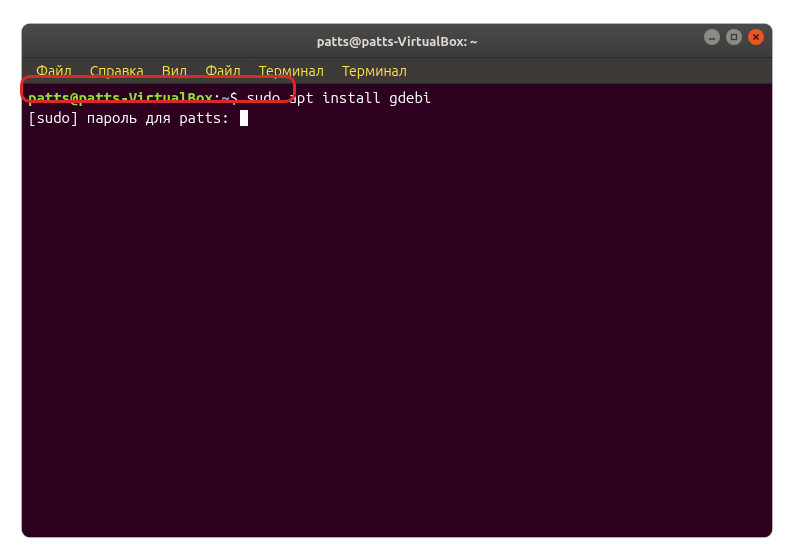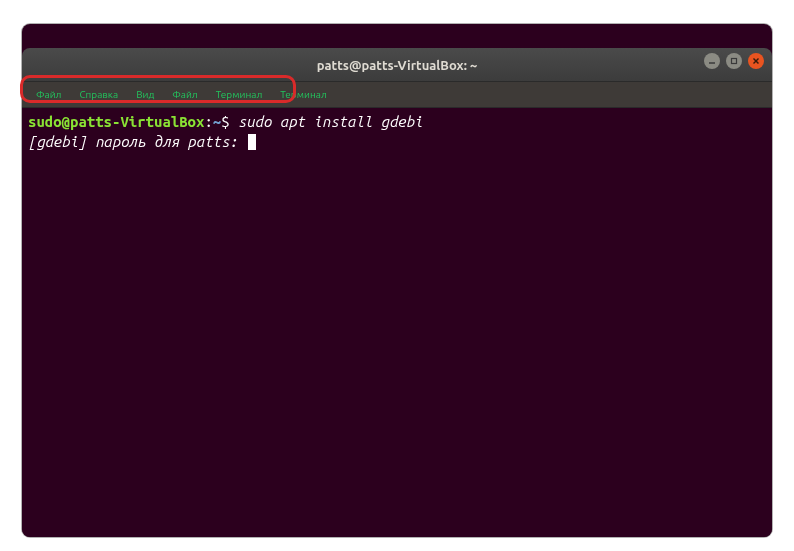--- a/index.html
+++ b/index.html
@@ -28,21 +28,20 @@
     .titlebar {
       height: 34px;
       background: linear-gradient(to bottom, #4a4a4a, #3c3c3c);
       display: flex;
       align-items: center;
       justify-content: center;
       position: relative;
       border-top-left-radius: 8px;
       border-top-right-radius: 8px;
       border-bottom: 1px solid #2a2a2a;
-      margin-top: 24px;
     }
     .titlebar-title {
       color: #dfdbd2;
       font-size: 13px;
       font-weight: bold;
     }
     .window-controls {
       position: absolute;
       right: 8px;
       top: 5px;
@@ -66,43 +65,43 @@
     .menubar {
       height: 26px;
       background: #3e3a37;
       display: flex;
       align-items: center;
       padding: 0 6px;
       gap: 2px;
       border-bottom: 1px solid #2a2a2a;
     }
     .menu-item {
-      color: #22c55e;
-      font-size: 10px;
+      color: #fde047;
+      font-size: 14px;
       padding: 3px 8px;
       cursor: pointer;
     }
     .terminal-body {
       background: #2c001e;
       padding: 4px 6px;
       font-family: "Ubuntu Mono", "DejaVu Sans Mono", monospace;
       font-size: 15px;
       color: #ffffff;
       line-height: 1.35;
       height: calc(100% - 54px);
       position: relative;
     }
     .term-line {
       white-space: pre;
     }
     .prompt-user { color: #8ae234; font-weight: bold; }
     .prompt-colon { color: #ffffff; }
     .prompt-path { color: #729fcf; font-weight: bold; }
     .prompt-dollar { color: #ffffff; }
-    .cmd-text { color: #ffffff; font-style: italic; }
+    .cmd-text { color: #ffffff; }
     .cursor-block {
       display: inline-block;
       width: 8px;
       height: 16px;
       background: #ffffff;
       vertical-align: text-bottom;
       margin-left: 2px;
     }
     .highlight-box {
       position: absolute;
@@ -147,19 +146,19 @@
   <div class="menubar">
     <span class="menu-item">Файл</span>
     <span class="menu-item">Справка</span>
     <span class="menu-item">Вид</span>
     <span class="menu-item">Файл</span>
     <span class="menu-item">Терминал</span>
     <span class="menu-item">Терминал</span>
   </div>
 
   <div class="terminal-body">
-    <div class="term-line"><span class="prompt-user">sudo@patts-VirtualBox</span><span class="prompt-colon">:</span><span class="prompt-path">~</span><span class="prompt-dollar">$</span> <span class="cmd-text">sudo apt install gdebi</span></div>
-    <div class="term-line"><span class="cmd-text">[gdebi] пароль для patts: </span><span class="cursor-block"></span></div>
+    <div class="term-line"><span class="prompt-user">patts@patts-VirtualBox</span><span class="prompt-colon">:</span><span class="prompt-path">~</span><span class="prompt-dollar">$</span> <span class="cmd-text">sudo apt install gdebi</span></div>
+    <div class="term-line"><span class="cmd-text">[sudo] пароль для patts: </span><span class="cursor-block"></span></div>
   </div>
 
 </div>
 
 <div class="highlight-box hl1"></div>
 
 </body></html>

